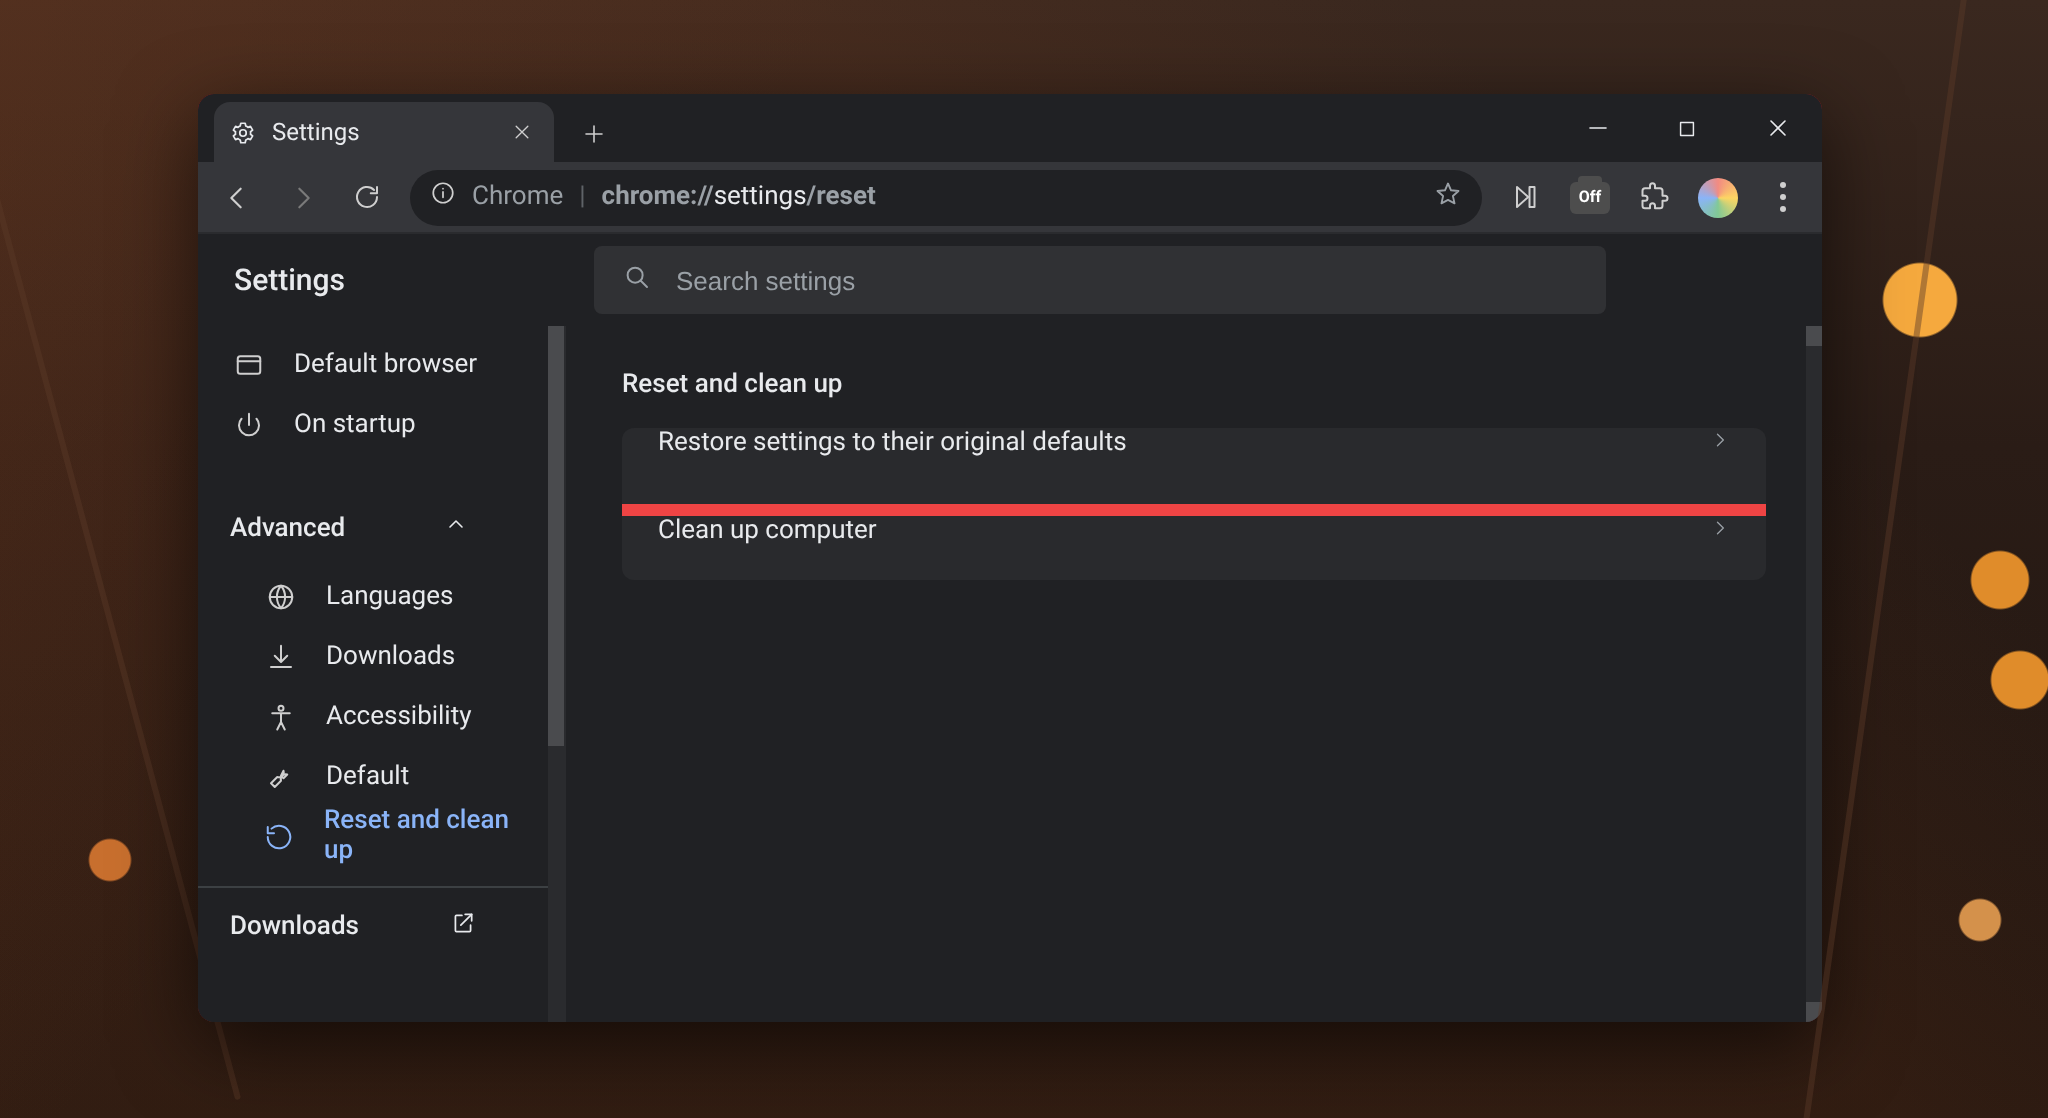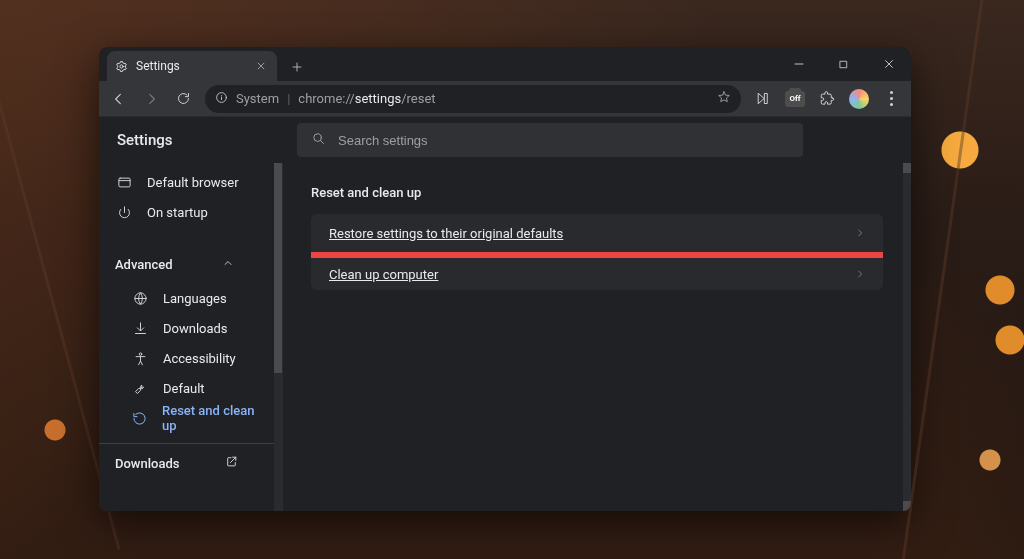--- a/index.html
+++ b/index.html
@@ -50,21 +50,21 @@
   }
   .tbicon { width:28px; height:28px; display:flex; align-items:center; justify-content:center; color:#cfcfcf; border-radius:50%; }
   .tbicon.disabled { color:#7a7a7a; }
   .omnibox {
     flex:1; height:28px; background:#202124; border-radius:14px; display:flex; align-items:center;
     padding:0 10px; gap:8px; color:#cfcfcf; font-size:13px; margin:0 4px;
   }
   .omni-prefix { color:#9aa0a6; }
   .omni-sep { color:#5f6368; }
   .omni-bold { color:#e8eaed; }
-  .omni-dim { color:#9aa0a6; }
+  .omni-dim { color:#9aa0a6;font-weight:bold; }
   .omni-star { margin-left:auto; color:#9aa0a6; }
   .ext-badge {
     width:20px; height:16px; background:#4d4d4d; border-radius:3px; font-size:8px; font-weight:700;
     display:flex; align-items:center; justify-content:center; color:#fff; position:relative;
   }
   .ext-badge::before { content:""; position:absolute; top:-3px; left:4px; width:12px; height:4px; background:#4d4d4d; border-radius:2px 2px 0 0; }
   .avatar {
     width:20px; height:20px; border-radius:50%;
     background: conic-gradient(#f28b82, #fdd663, #81c995, #8ab4f8, #f28b82);
   }
@@ -110,22 +110,22 @@
   .main { flex:1; position:relative; overflow:hidden; }
   .main-scroll { position:absolute; right:0; top:0; width:8px; height:100%; background:#2a2b2e; }
   .main-thumb-top { position:absolute; right:0; top:0; width:8px; height:10px; background:#4a4b4e; }
   .main-thumb-bot { position:absolute; right:0; bottom:0; width:8px; height:10px; background:#4a4b4e; }
   .section { padding:22px 28px; }
   .section h2 { font-size:13px; font-weight:500; color:#e8eaed; margin-bottom:14px; }
   .card {
     background:#292a2d; border-radius:6px; overflow:hidden;
   }
   .row {
-    display:flex; align-items:center; justify-content:space-between;
-    padding:0 18px; height:38px; color:#e8eaed; font-size:13px;text-decoration:underline;
+    display:flex; align-items:flex-start; justify-content:space-between;
+    padding:0 18px; height:38px; color:#e8eaed; font-size:13px;
   }
   .row + .row { border-top:6px solid #ef4444; }
   .chev { color:#9aa0a6; }
 
   svg { fill:none; stroke:currentColor; stroke-width:1.6; stroke-linecap:round; stroke-linejoin:round; }
 </style>
 </head>
 <body>
 
 <div class="window">
@@ -185,21 +185,21 @@
           <path d="M20 12a8 8 0 1 1-2.34-5.66"></path>
           <path d="M20 4v5h-5"></path>
         </svg>
       </div>
 
     <div class="omnibox">
       <span><svg width="13" height="13" viewBox="0 0 24 24">
             <circle cx="12" cy="12" r="9"></circle>
             <path d="M12 8v.01M12 11v5"></path>
           </svg></span>
-      <span class="omni-prefix">System</span>
+      <span class="omni-prefix">Chrome</span>
       <span class="omni-sep">|</span>
       <span>
         <span class="omni-dim">chrome://</span><span class="omni-bold">settings</span><span class="omni-dim">/reset</span>
       </span>
       <span class="omni-star"><svg width="14" height="14" viewBox="0 0 24 24">
             <path d="M12 3l2.6 5.8 6.4.6-4.8 4.3 1.4 6.3L12 17l-5.6 3 1.4-6.3L3 9.4l6.4-.6z"></path>
           </svg></span>
     </div>
 
     <div class="tbicon">

